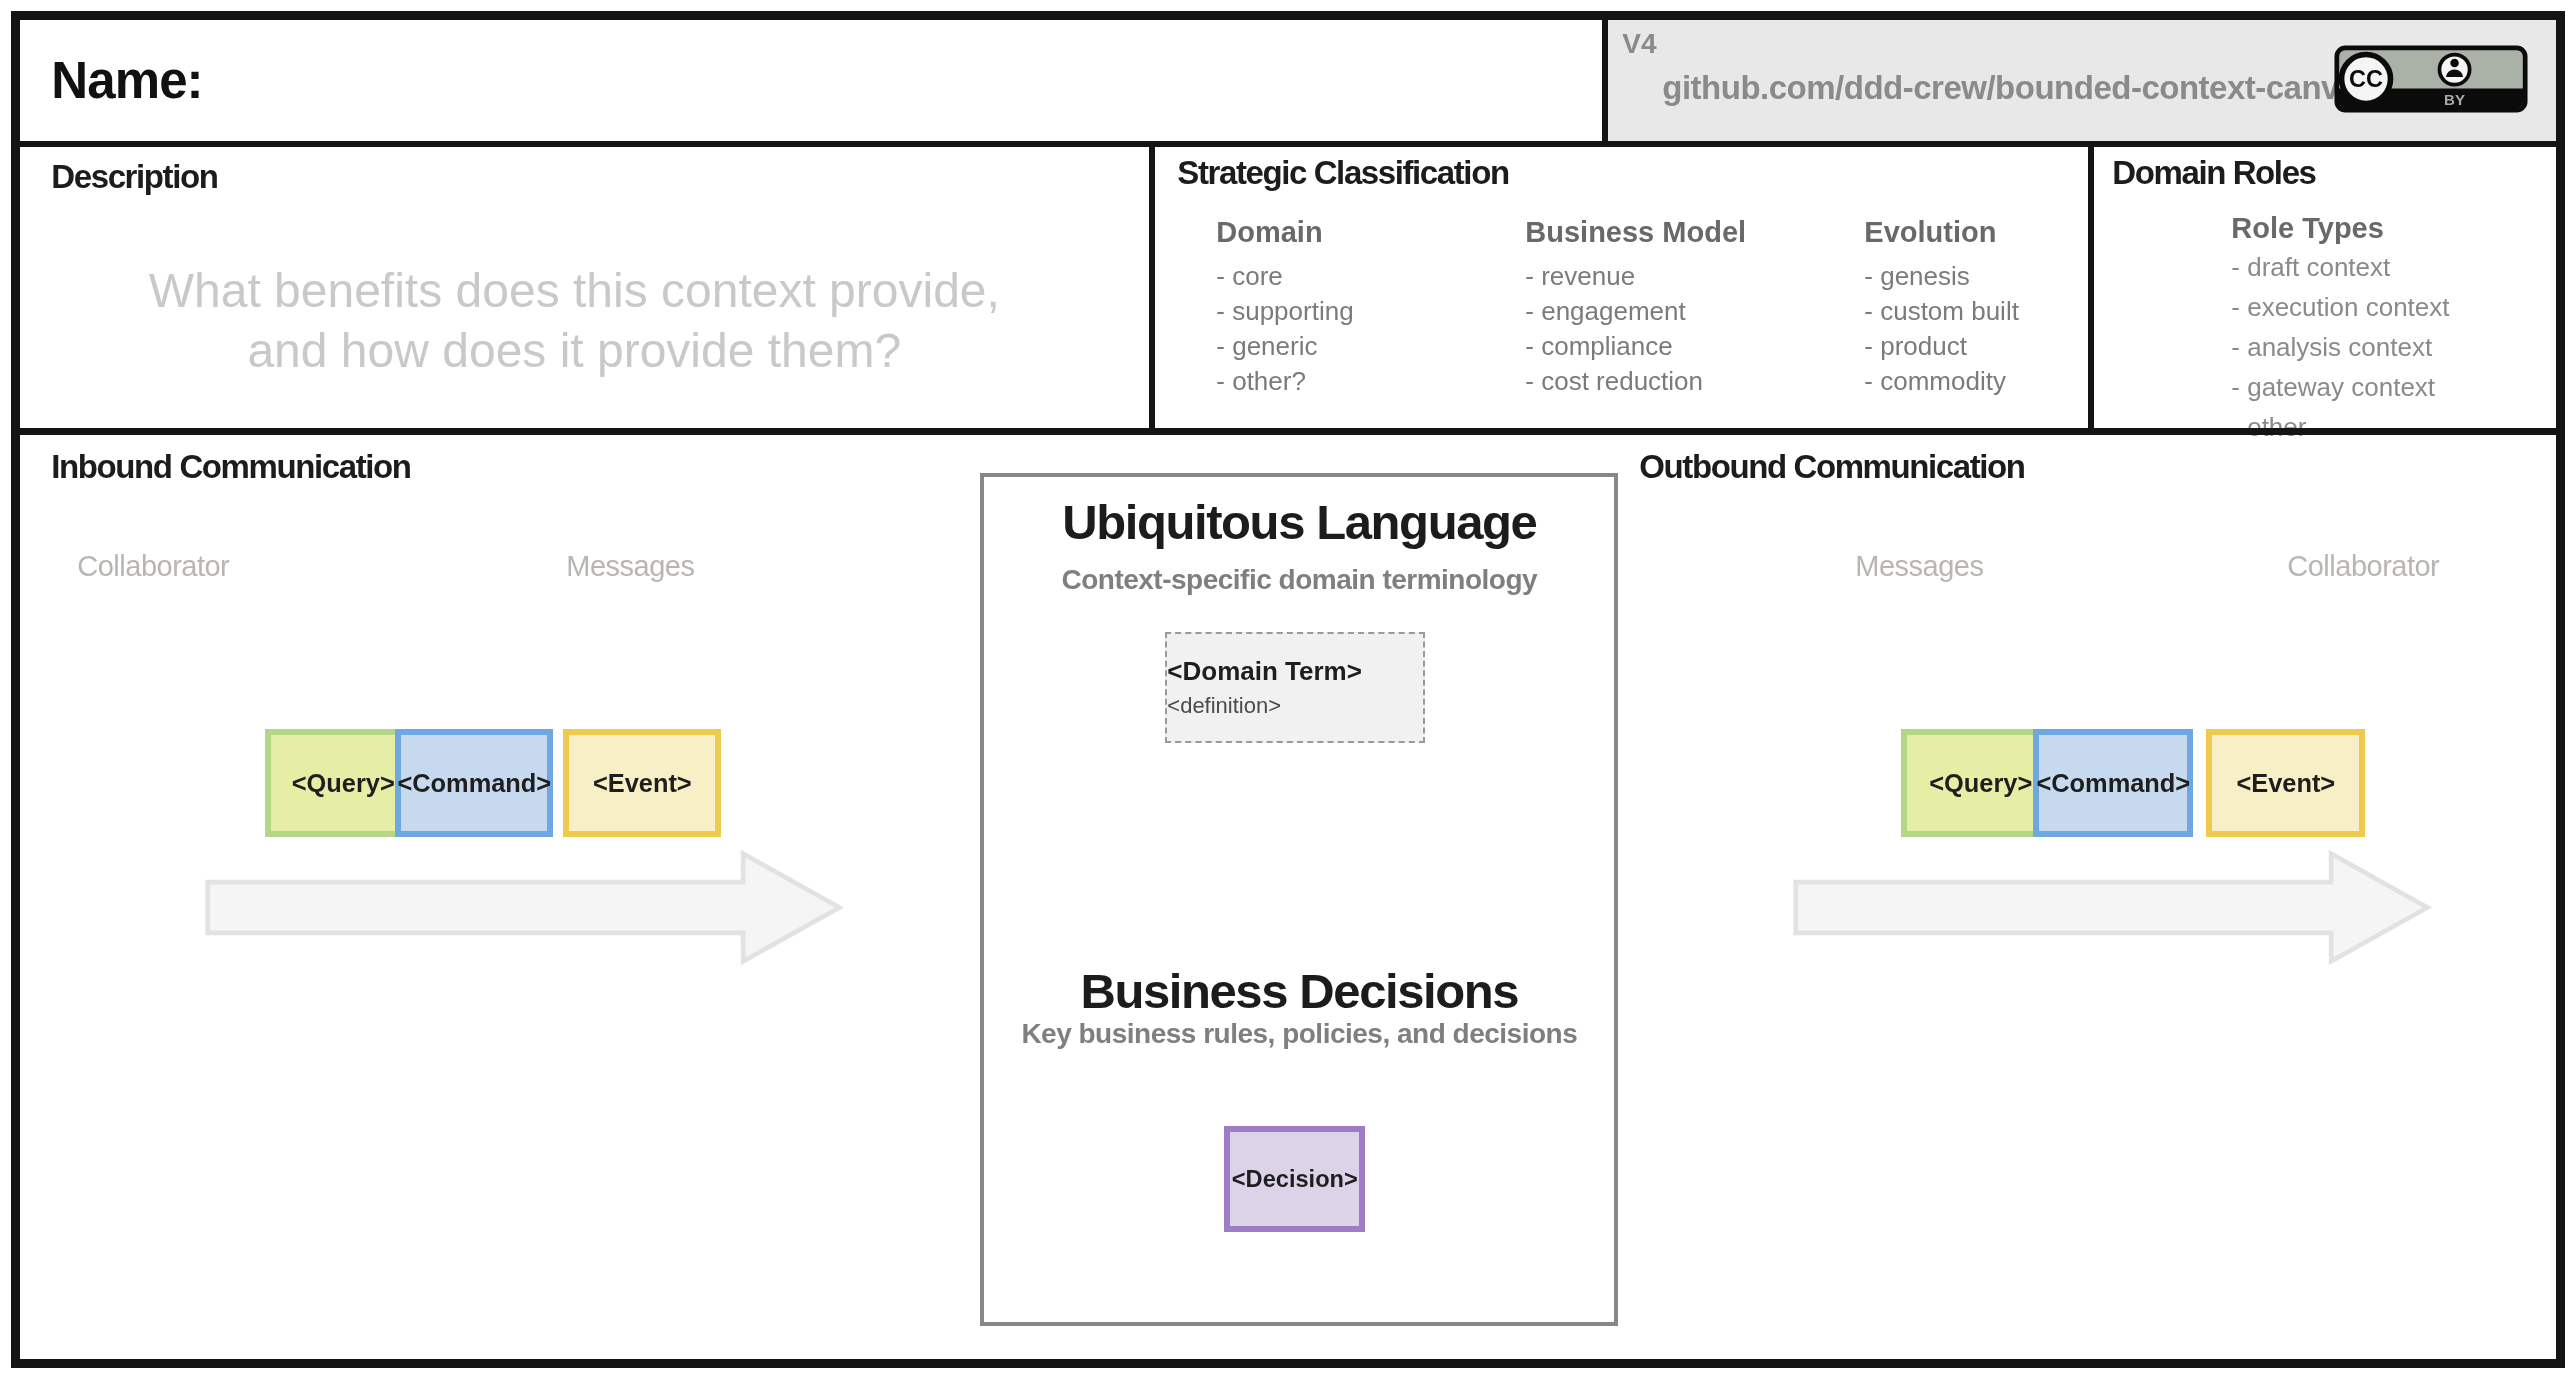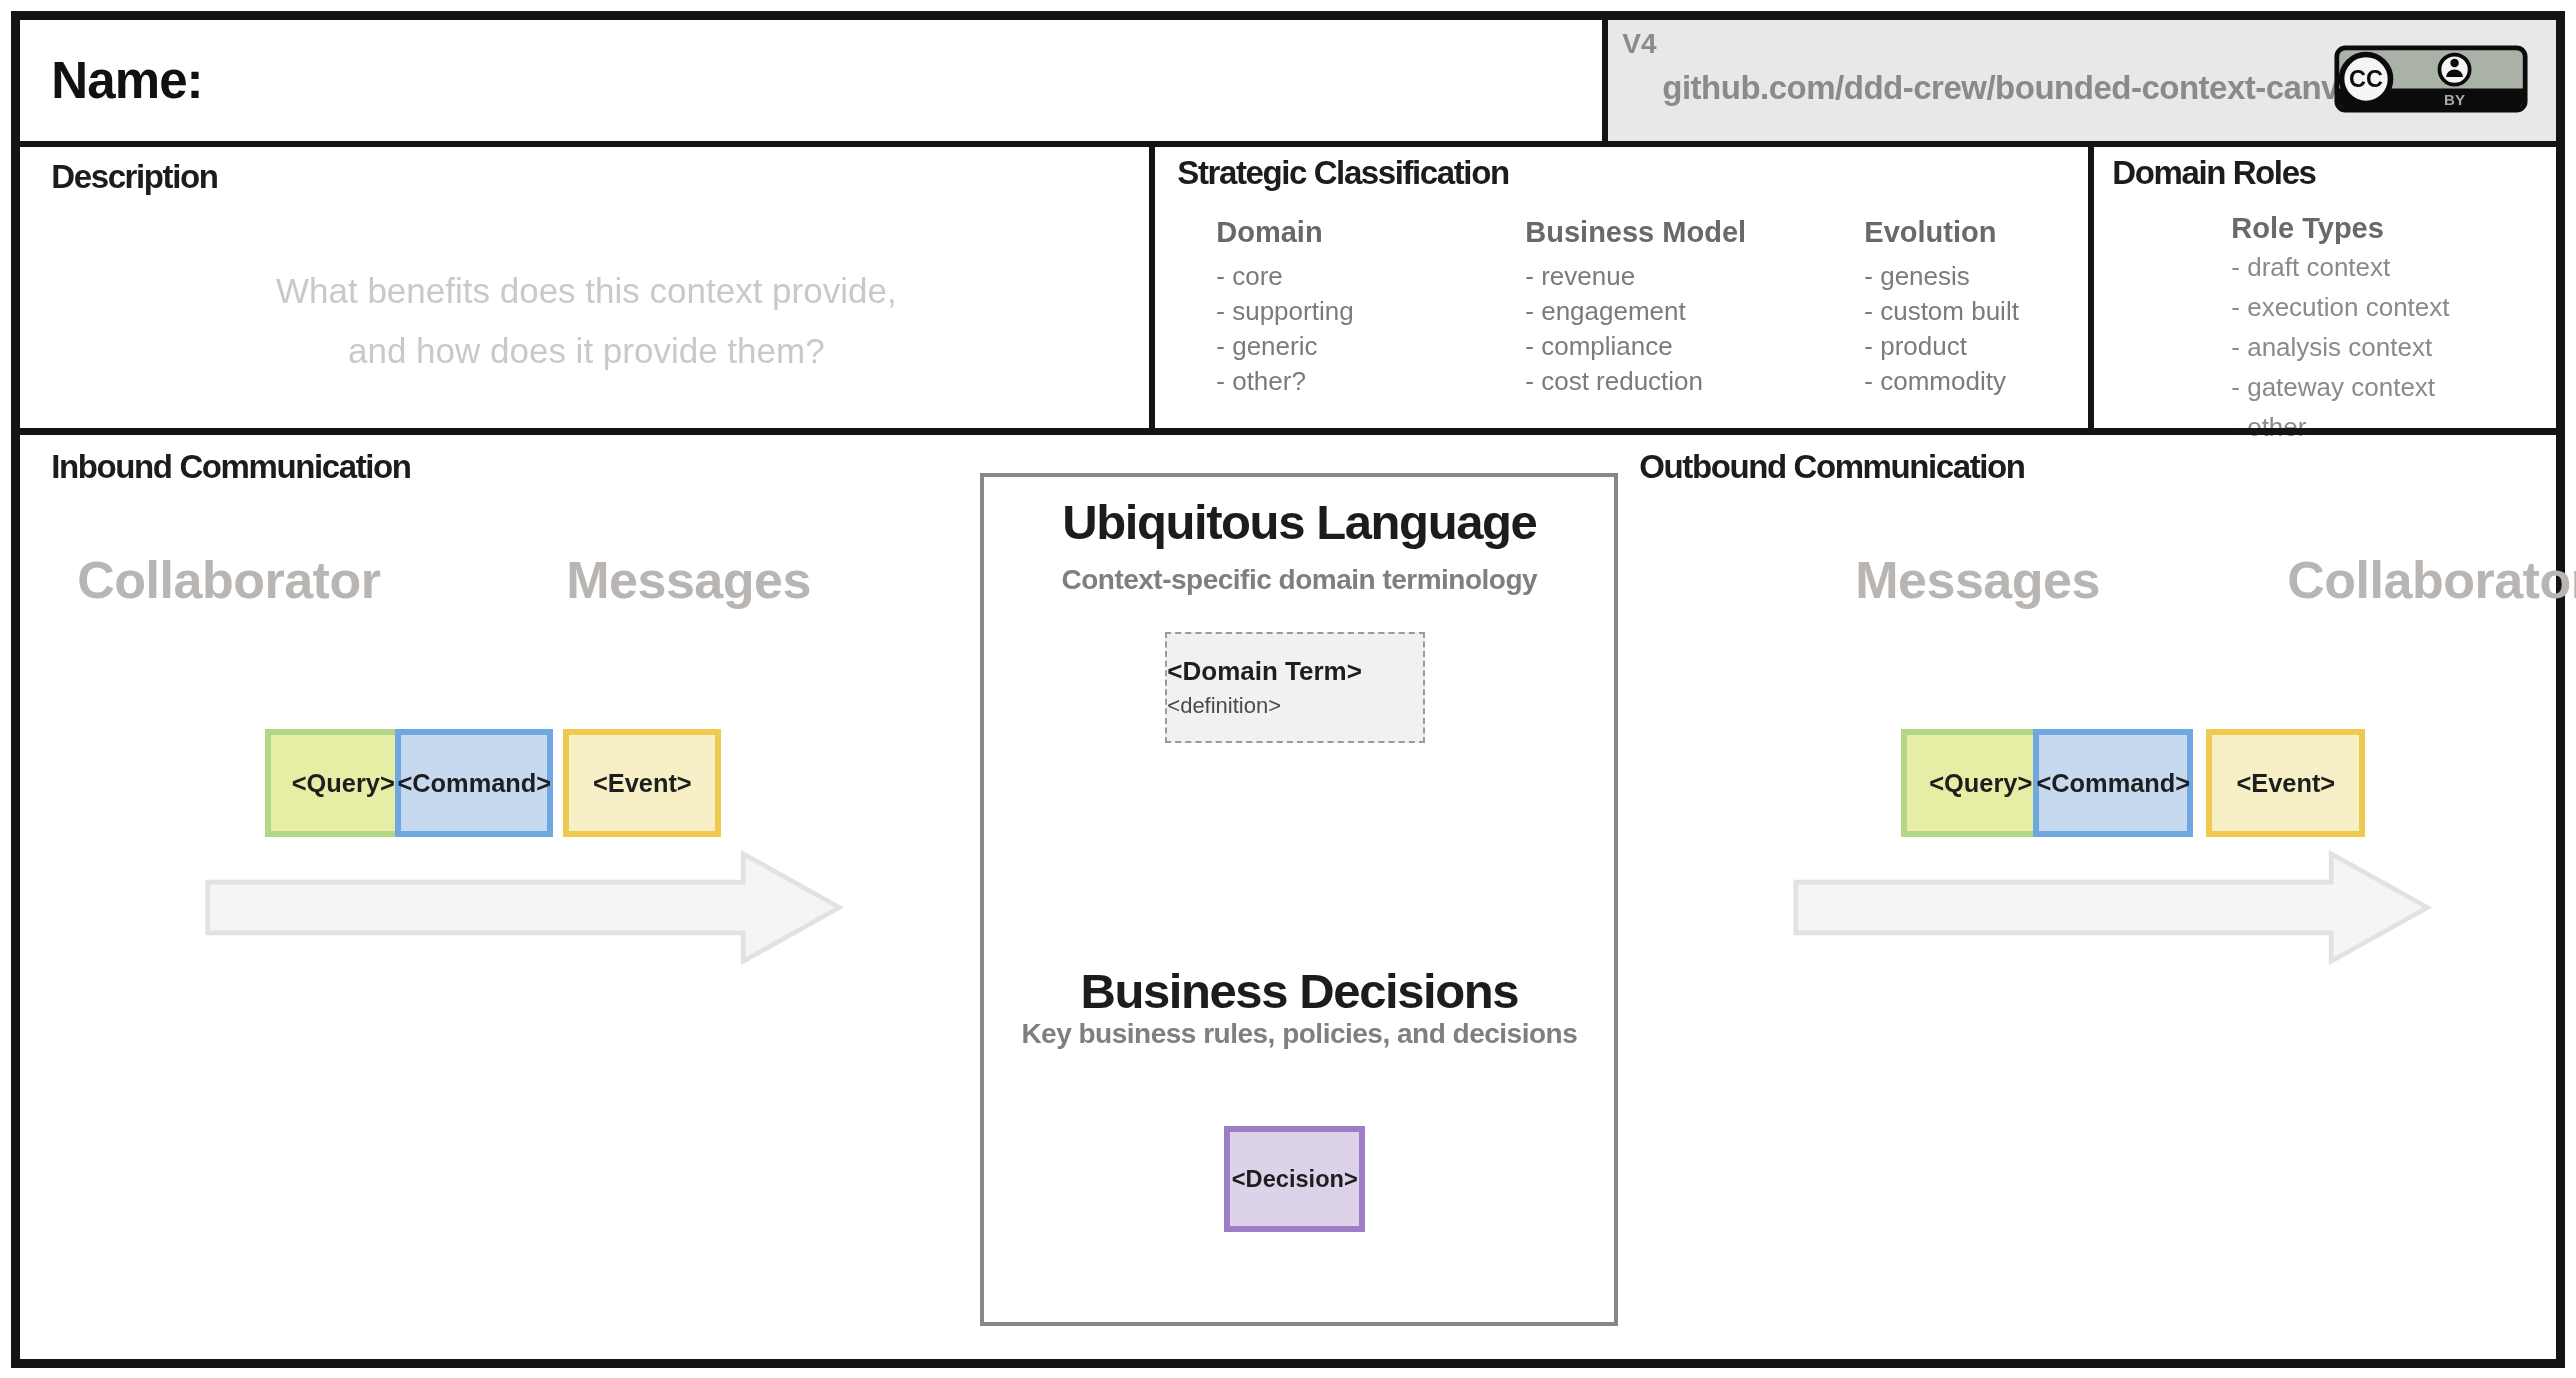--- a/index.html
+++ b/index.html
@@ -14,28 +14,28 @@
 
   .v4-box{position:absolute;left:1587px;right:0;top:0;height:121px;background:var(--header-box-bg,#e8e8e8);}
   .v4-label{position:absolute;left:15px;top:7.5px;font-size:28px;font-weight:bold;color:var(--muted-text,#8a8a8a);}
   .repo-url{position:absolute;left:55px;top:49px;font-size:33px;font-weight:bold;color:var(--muted-text,#8a8a8a);letter-spacing:-0.5px;}
   .cc-badge{position:absolute;right:28px;top:24.5px;width:194px;height:68px;}
 
   .section-title{position:absolute;font-size:33px;font-weight:bold;letter-spacing:-1.4px;color:#1c1c1c;white-space:nowrap;}
   .panel-title{position:absolute;left:0;width:100%;text-align:center;font-size:49px;font-weight:bold;letter-spacing:-1.4px;color:#1c1c1c;}
   .panel-subtitle{position:absolute;left:0;width:100%;text-align:center;font-size:28px;font-weight:bold;color:#7f7f7f;letter-spacing:-0.5px;}
 
-  .placeholder-text{position:absolute;left:38px;top:241px;width:1056px;text-align:center;
-                    font-size:35px;line-height:60px;color:var(--placeholder-text,#c9c9c9);}
+  .placeholder-text{position:absolute;left:26px;top:241px;width:1056px;text-align:center;
+                    font-size:48px;line-height:60px;color:var(--placeholder-text,#c9c9c9);}
 
   .col-heading{font-size:29px;font-weight:bold;color:#696969;margin-bottom:9.4px;white-space:nowrap;}
   .col-item{font-size:26px;color:#7b7b7b;line-height:35px;white-space:nowrap;}
   .roles-block .col-item{color:#8a8a8a;line-height:40px;}
 
-  .faint-label{position:absolute;font-size:52px;font-weight:bold;color:var(--faint-text,#b8b5b2);letter-spacing:-0.5px;white-space:nowrap;}
+  .faint-label{position:absolute;font-size:29px;font-weight:normal;color:var(--faint-text,#b8b5b2);letter-spacing:-0.5px;white-space:nowrap;}
 
   .card{position:absolute;display:flex;align-items:center;justify-content:center;
         font-size:25.4px;font-weight:bold;color:#1e1e1e;white-space:nowrap;}
   .card.query{background:var(--query-bg,#e5eea4);border:6.6px solid var(--query-border,#b3d787);margin-left:37px;}
   .card.command{background:var(--command-bg,#c7d9ef);border:6.6px solid var(--command-border,#6fa8e0);}
   .card.event{background:var(--event-bg,#f7efc6);border:6.6px solid var(--event-border,#f0c94f);}
 
   .flow-arrow{position:absolute;width:641px;height:119px;}
 
   .panel{position:absolute;left:960px;top:453px;width:630px;height:845px;

